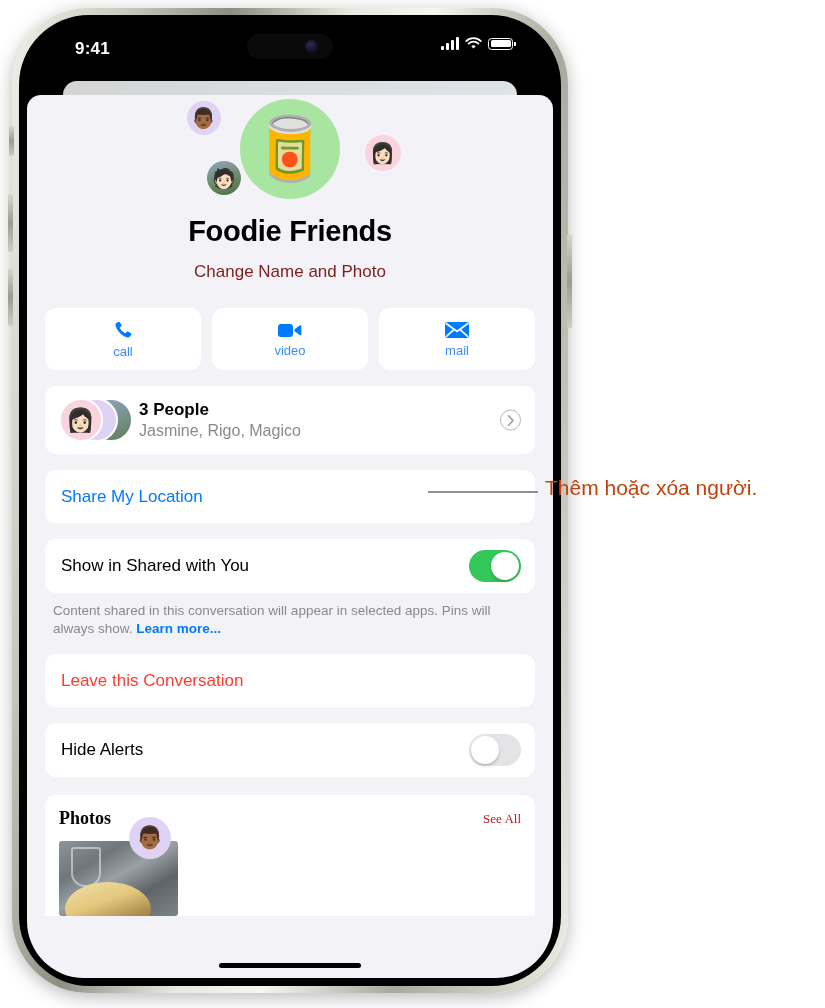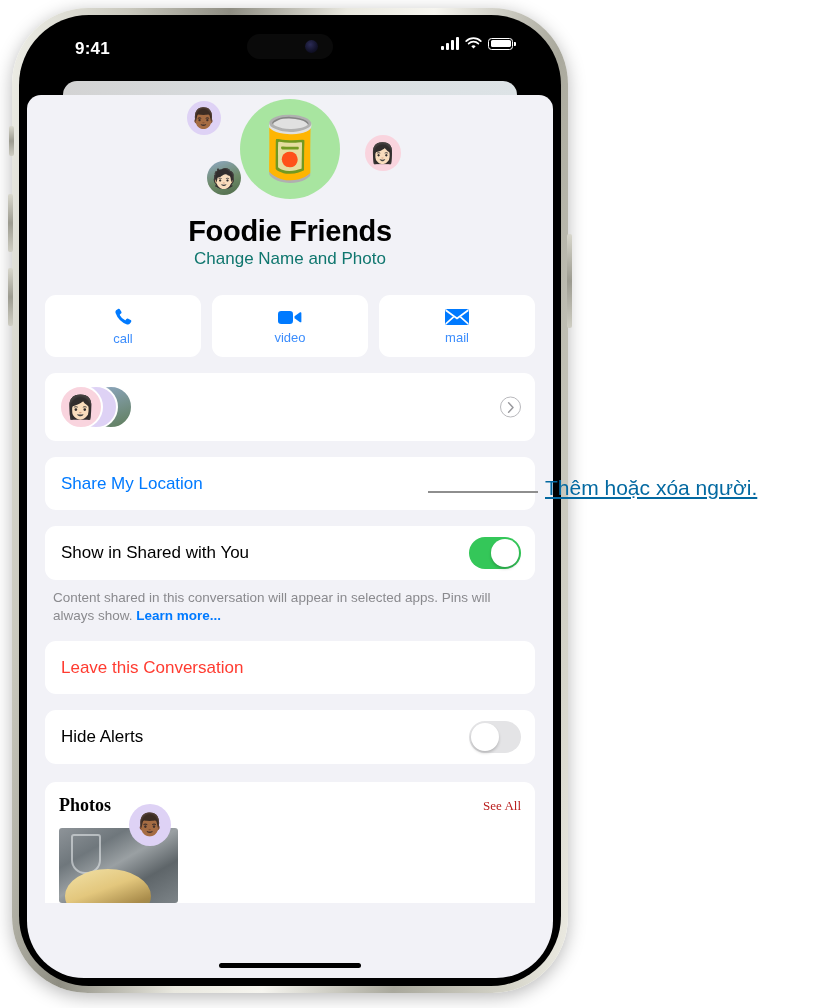--- a/index.html
+++ b/index.html
@@ -135,21 +135,21 @@
   .mini-2 { right:14px; top:40px; width:36px; height:36px; background:#f9d4de; }
   .mini-3 { left:42px;  top:66px; width:34px; height:34px;
             background:linear-gradient(160deg,#8fa8c4 0%,#6d8a68 55%,#4f6b4a 100%); }
   .mini-3 span{ font-size:19px; }
 
   .group-name {
     font-size:29px; font-weight:bold; color:#000;
     margin-top:2px; letter-spacing:-.3px;
   }
   .change-link {
-    font-size:17px; color:#0f766e; margin-top:1px;
+    font-size:17px; color:#7f1d1d; margin-top:14px;
     cursor:pointer;
   }
 
   
   .actions {
     display:flex; gap:11px;
     margin:26px 18px 0 18px;
   }
   .action-btn {
     flex:1; height:62px;
@@ -254,23 +254,22 @@
     z-index:5;
   }
 
   
   .callout-line {
     position:absolute; left:428px; top:491px;
     width:110px; height:1.6px; background:#8e8e8e;
   }
   .callout-text {
     position:absolute; left:545px; top:476px;
-    font-size:21px; color:#0369a1;
+    font-size:21px; color:#c2410c;
     white-space:nowrap;
-    text-decoration:underline;
   }
 </style>
 </head>
 <body>
 
 <div id="phone-frame">
   <div class="frame-outer"></div>
 
   <div class="btn-side btn-mute"></div>
   <div class="btn-side btn-volup"></div>
@@ -353,20 +352,24 @@
 
       <div class="card">
         <div class="people-row">
           <div class="stack">
             <div class="av av-c"></div>
             <div class="av av-b"></div>
             <div class="av av-a">
               <span>👩🏻</span>
             </div>
           </div>
+          <div class="people-text">
+            <div class="people-title">3 People</div>
+            <div class="people-sub">Jasmine, Rigo, Magico</div>
+          </div>
           <div class="chev-circle">
             <svg width="8" height="12" viewBox="0 0 8 12">
               <path d="M1.6 1.2 6 6l-4.4 4.8" stroke="#9a9a9e" stroke-width="1.5" fill="none" stroke-linecap="round" stroke-linejoin="round"></path>
             </svg>
           </div>
         </div>
       </div>
 
       <div class="card">
         <div class="simple-row blue-text">Share My Location</div>

